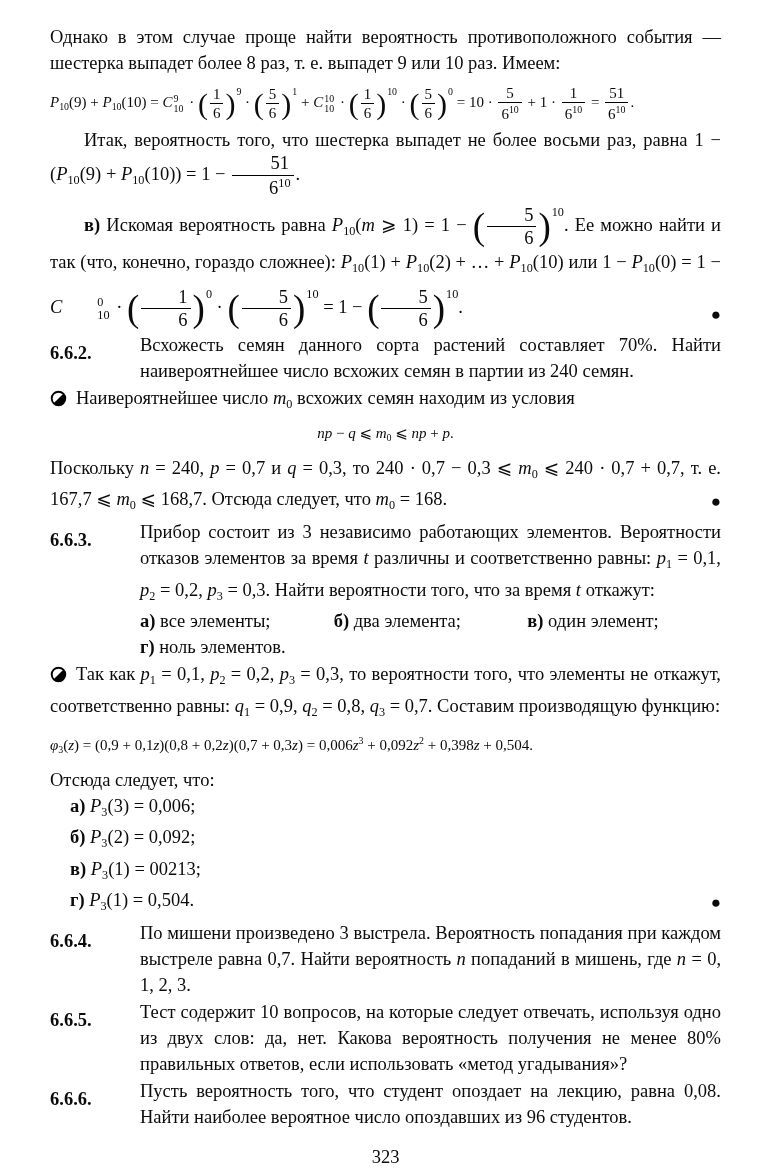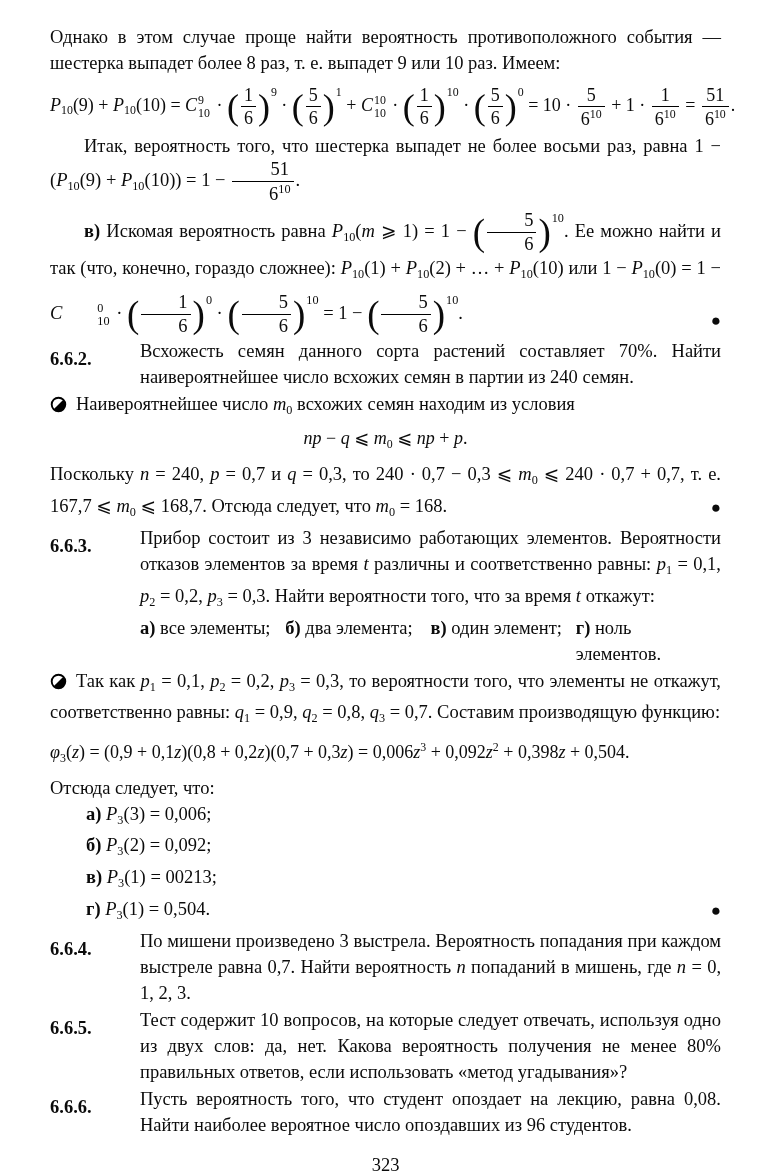--- a/index.html
+++ b/index.html
@@ -7,43 +7,43 @@
     width:771px;height:1172px;overflow:hidden;
     background:#ffffff;color:#0b0b0b;
     font-family:"Liberation Serif","DejaVu Serif","DejaVu Sans",serif;
     font-size:18.5px;line-height:26px;
   }
   .page{padding:24px 50px 0 50px;width:671px;}
   p,.para{margin:0;}
   .just{text-align:justify;}
   .indent{text-indent:34px;}
   .rel{position:relative;}
-  .formula{font-size:18px;margin:3px 0 4px 0;white-space:nowrap;}
+  .formula{font-size:15px;margin:3px 0 4px 0;white-space:nowrap;}
   .center{text-align:center;}
   
   .m-var{font-style:italic;}
   .m-bold{font-weight:bold;}
   .m-sub{font-size:66%;vertical-align:-0.3em;letter-spacing:0;}
   .m-sup{font-size:66%;vertical-align:0.6em;}
   .mss{display:inline-block;vertical-align:-0.5em;font-size:66%;line-height:1.05;text-align:left;margin-left:1px;margin-right:2px;}
   .mss .row{display:block;}
   .mfrac{display:inline-block;vertical-align:middle;text-align:center;line-height:1.12;margin:0 2px;}
   .mnum{display:block;border-bottom:1.4px solid #000;padding:0 3px 1px 3px;}
   .mden{display:block;padding:1px 3px 0 3px;}
   .mlp{font-size:200%;line-height:0;vertical-align:middle;font-weight:300;}
   .psup{font-size:66%;vertical-align:1.25em;margin-left:1px;}
   
   .problem{position:relative;padding-left:90px;margin:1px 0;}
   .pnum{position:absolute;left:0;top:8px;font-weight:bold;}
-  .options{display:grid;grid-template-columns:1fr 1fr 1fr 1fr;}
+  .options{display:grid;grid-template-columns:1fr 1fr 1fr;}
   .optlabel{font-weight:bold;}
   
   .sol-icon{display:inline-block;width:17px;height:17px;vertical-align:-3px;margin-right:9px;}
   .endmark{position:absolute;right:0;bottom:3px;font-size:17px;}
-  .results{margin-left:36px;}
+  .results{margin-left:20px;}
   .pagenum{text-align:center;margin-top:14px;}
 </style>
 </head>
 <body>
 
 <div class="page">
 
   <p class="just">Однако в этом случае проще найти вероятность противоположного события — шестерка выпадет более 8 раз, т. е. выпадет 9 или 10 раз. Имеем:</p>
 
   <div class="formula"><span class="m-var">P</span><span class="m-sub">10</span><span class="m-txt">(9) + </span><span class="m-var">P</span><span class="m-sub">10</span><span class="m-txt">(10) = </span><span class="m-var">C</span><span class="mss"><span class="row">9</span><span class="row">10</span></span><span class="m-txt"> · </span><span class="mlp">(</span><span class="mfrac"><span class="mnum"><span class="m-txt">1</span></span><span class="mden"><span class="m-txt">6</span></span></span><span class="mlp">)</span><span class="psup">9</span><span class="m-txt"> · </span><span class="mlp">(</span><span class="mfrac"><span class="mnum"><span class="m-txt">5</span></span><span class="mden"><span class="m-txt">6</span></span></span><span class="mlp">)</span><span class="psup">1</span><span class="m-txt"> + </span><span class="m-var">C</span><span class="mss"><span class="row">10</span><span class="row">10</span></span><span class="m-txt"> · </span><span class="mlp">(</span><span class="mfrac"><span class="mnum"><span class="m-txt">1</span></span><span class="mden"><span class="m-txt">6</span></span></span><span class="mlp">)</span><span class="psup">10</span><span class="m-txt"> · </span><span class="mlp">(</span><span class="mfrac"><span class="mnum"><span class="m-txt">5</span></span><span class="mden"><span class="m-txt">6</span></span></span><span class="mlp">)</span><span class="psup">0</span><span class="m-txt"> = 10 · </span><span class="mfrac"><span class="mnum"><span class="m-txt">5</span></span><span class="mden"><span class="m-txt">6</span><span class="m-sup">10</span></span></span><span class="m-txt"> + 1 · </span><span class="mfrac"><span class="mnum"><span class="m-txt">1</span></span><span class="mden"><span class="m-txt">6</span><span class="m-sup">10</span></span></span><span class="m-txt"> = </span><span class="mfrac"><span class="mnum"><span class="m-txt">51</span></span><span class="mden"><span class="m-txt">6</span><span class="m-sup">10</span></span></span><span class="m-txt">.</span></div>

